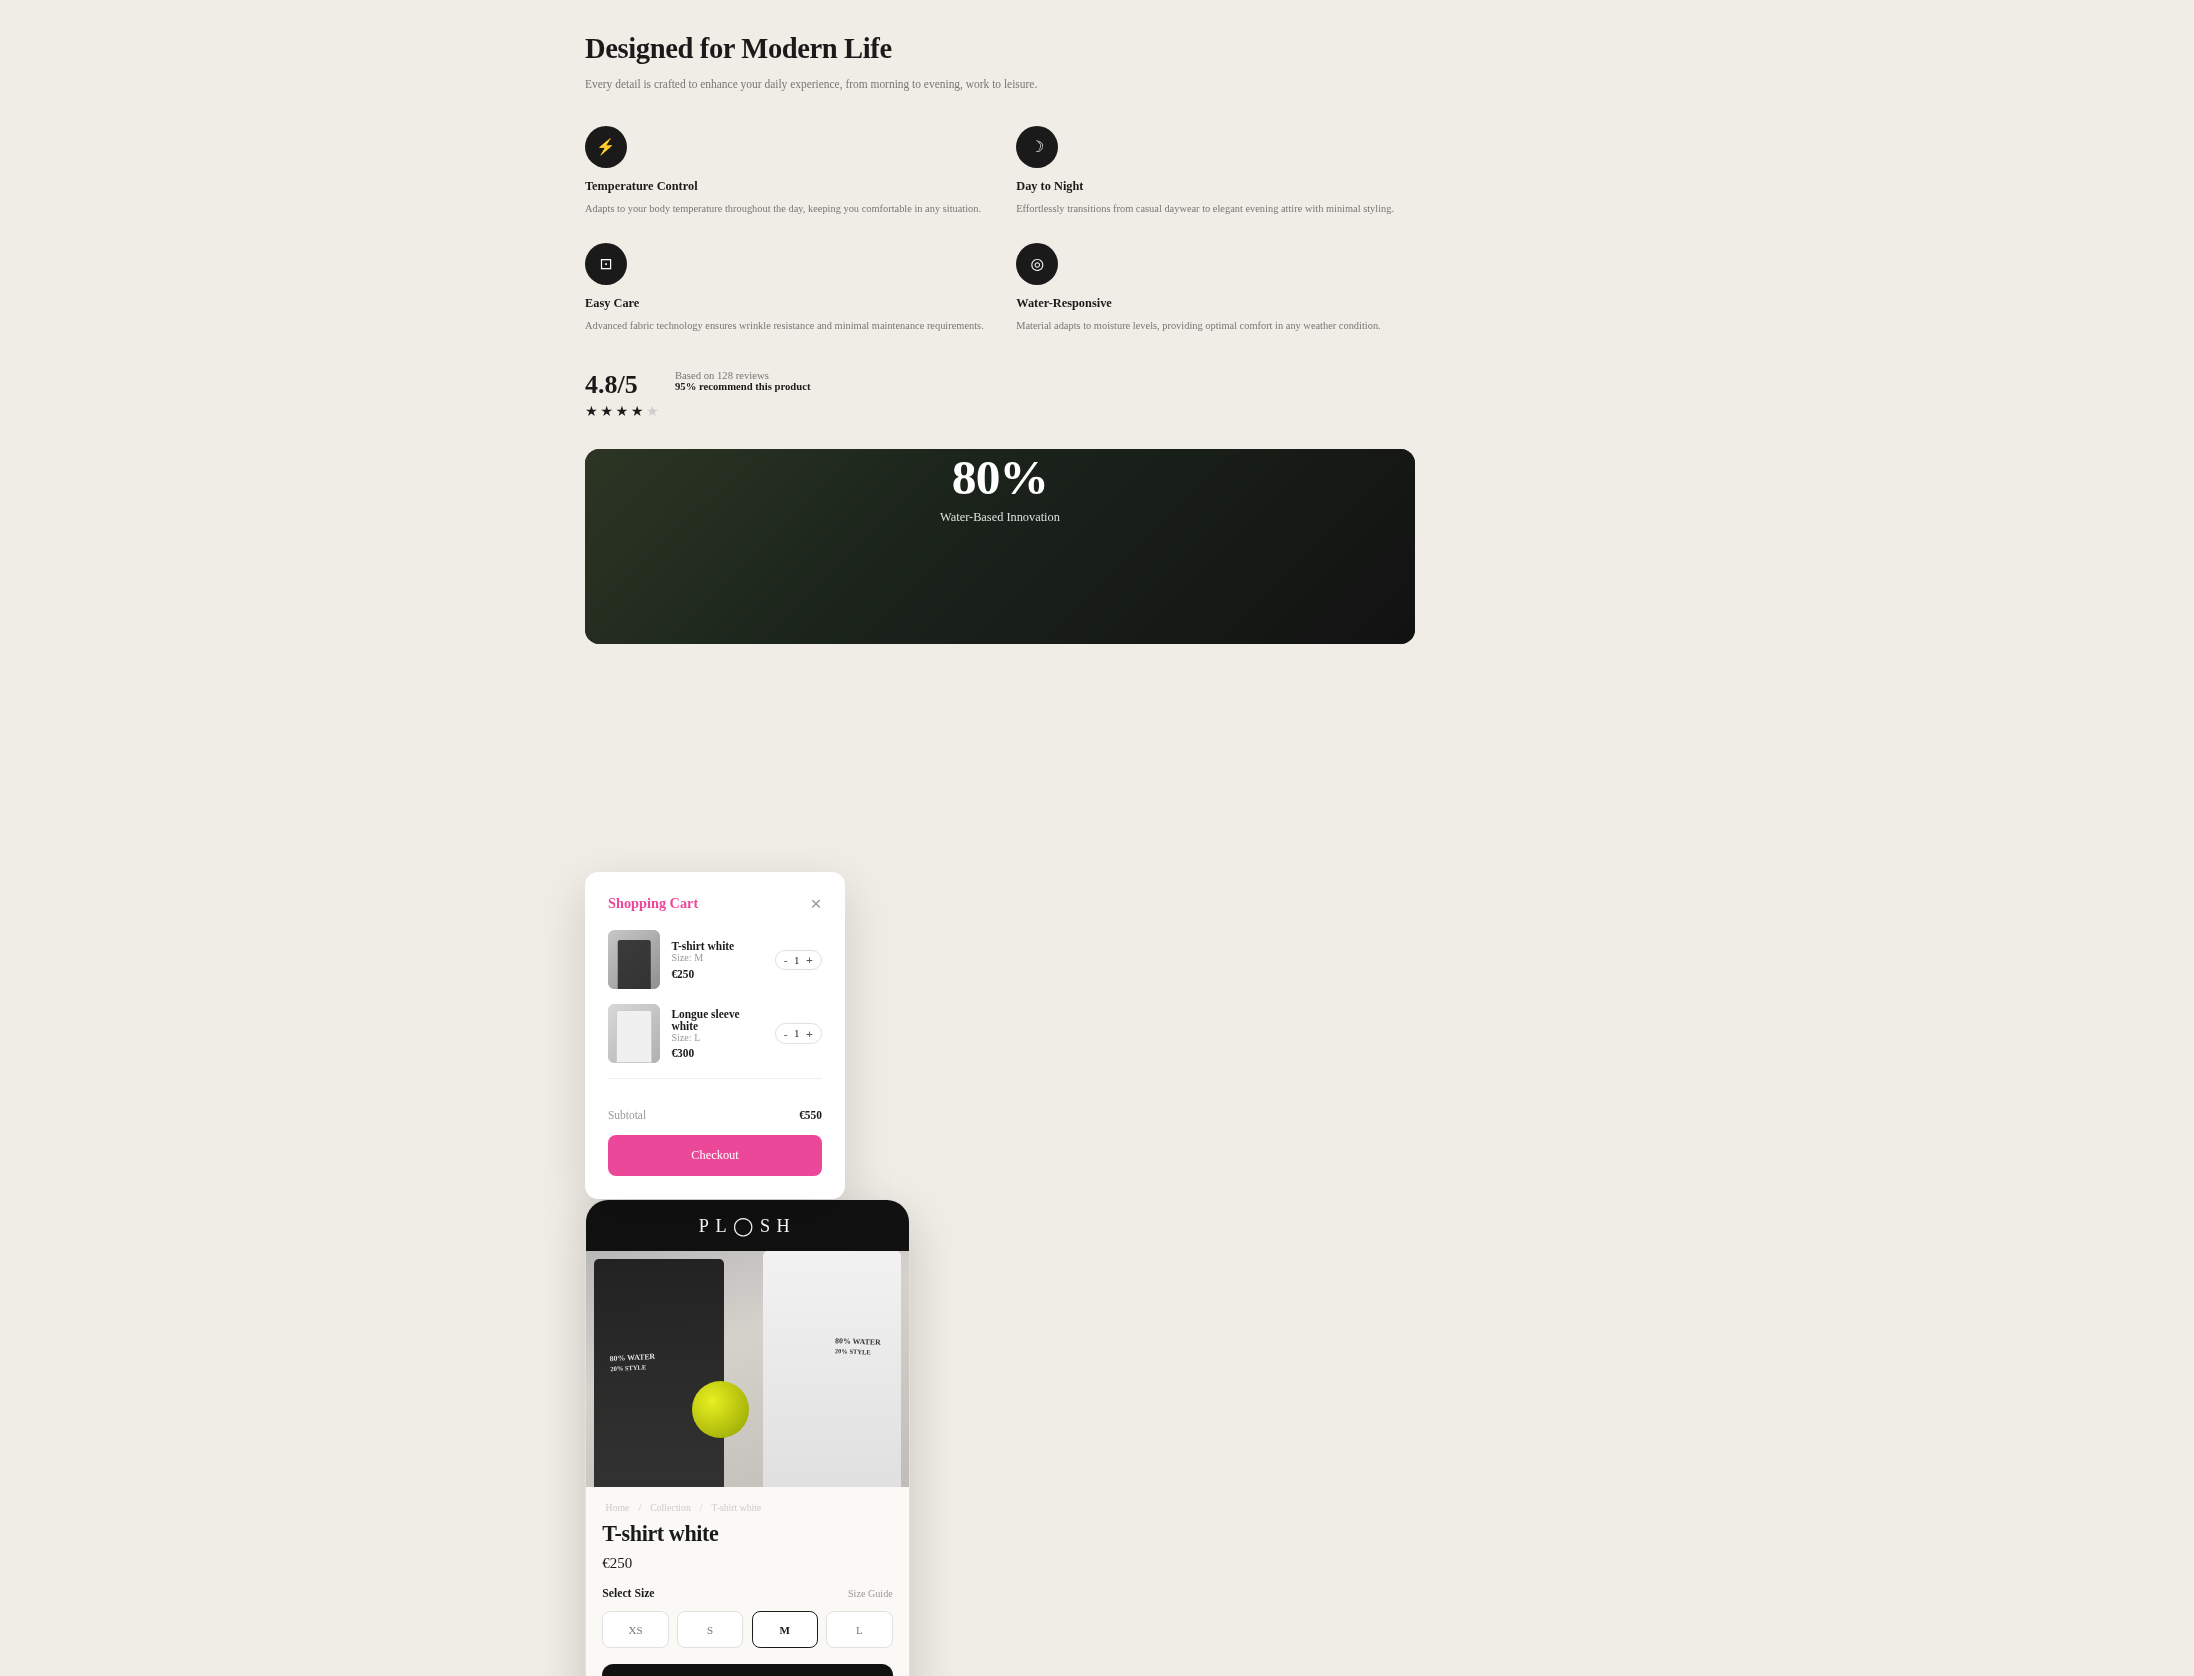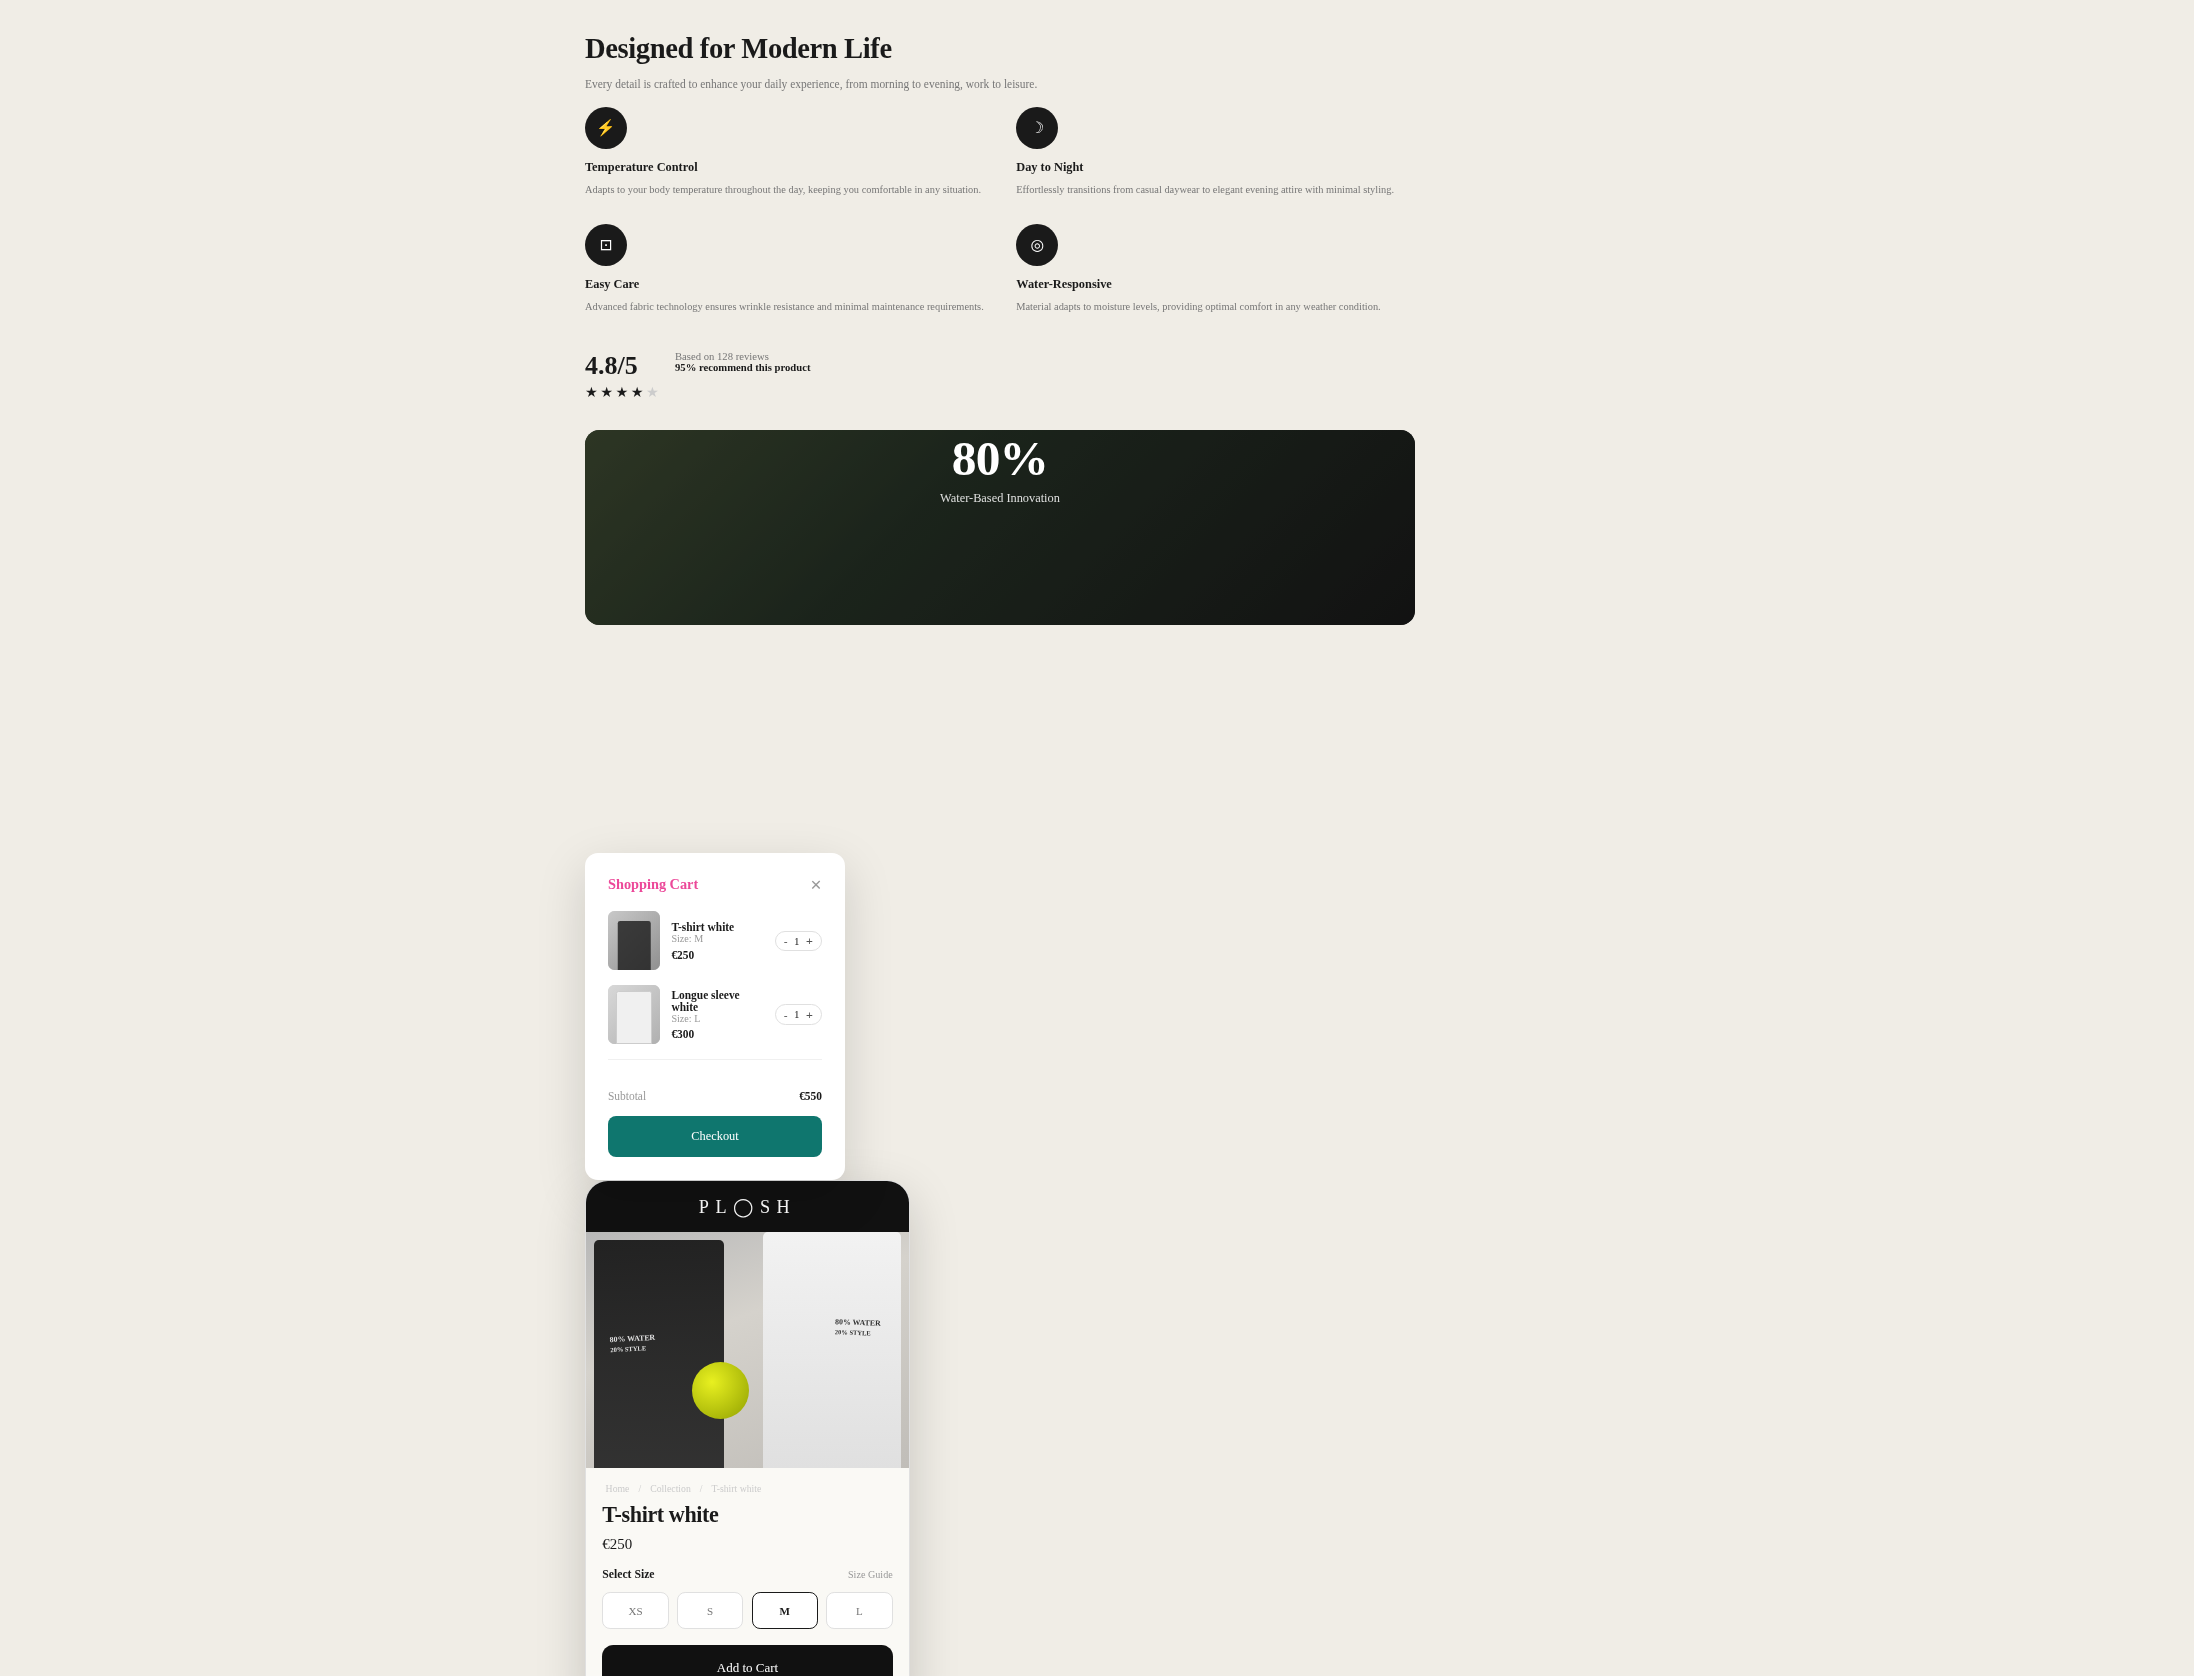--- a/index.html
+++ b/index.html
@@ -28,21 +28,21 @@
     .main-title {
       font-size: 2.2rem;
       font-weight: 700;
       color: #1a1a1a;
       margin-bottom: 11.4px;
       letter-spacing: -0.4px;
     }
     .main-subtitle {
       font-size: 0.88rem;
       color: #777;
-      margin-bottom: 14px;
+      margin-bottom: 33px;
       line-height: 1.5;
     }
     .features-grid {
       display: grid;
       grid-template-columns: 1fr 1fr;
       gap: 26px 32.5px;
       margin-bottom: 36px;
     }
     .feature-item {}
     .feature-icon {
@@ -247,21 +247,21 @@
       font-size: 0.88rem;
       color: #999;
     }
     .cart-subtotal-val {
       font-size: 0.88rem;
       font-weight: 700;
       color: #1a1a1a;
     }
     .checkout-btn {
       width: 100%;
-      background: #0f766e;
+      background: #ec4899;
       color: #fff;
       border: none;
       border-radius: 8.1px;
       padding: 13px;
       font-size: 0.95rem;
       cursor: pointer;
       font-family: inherit;
     }
 
     

